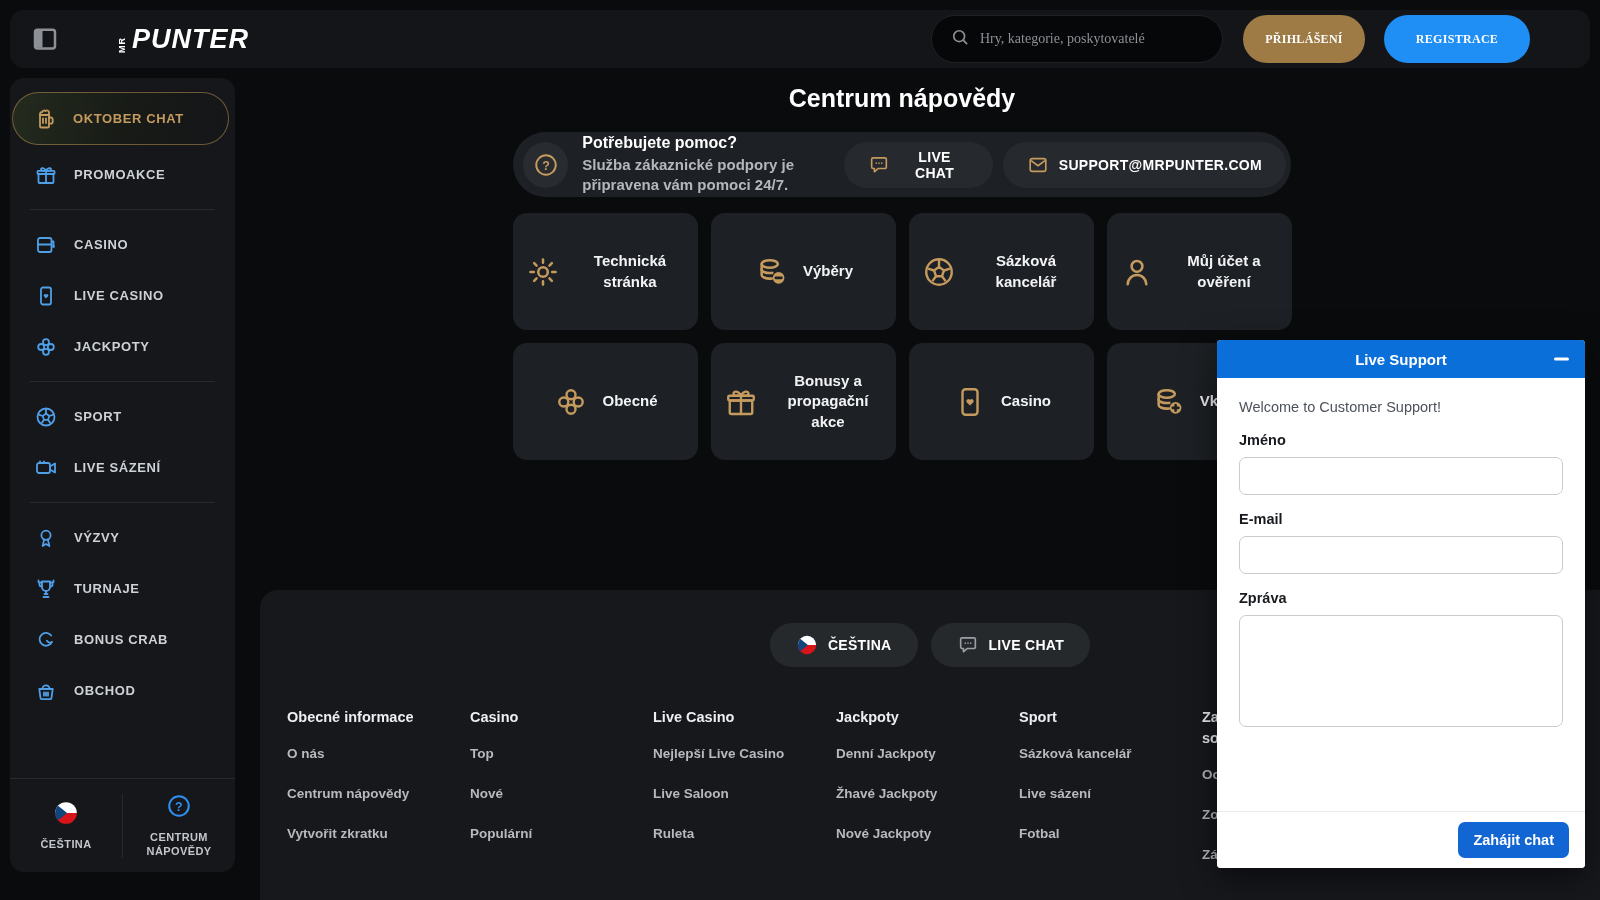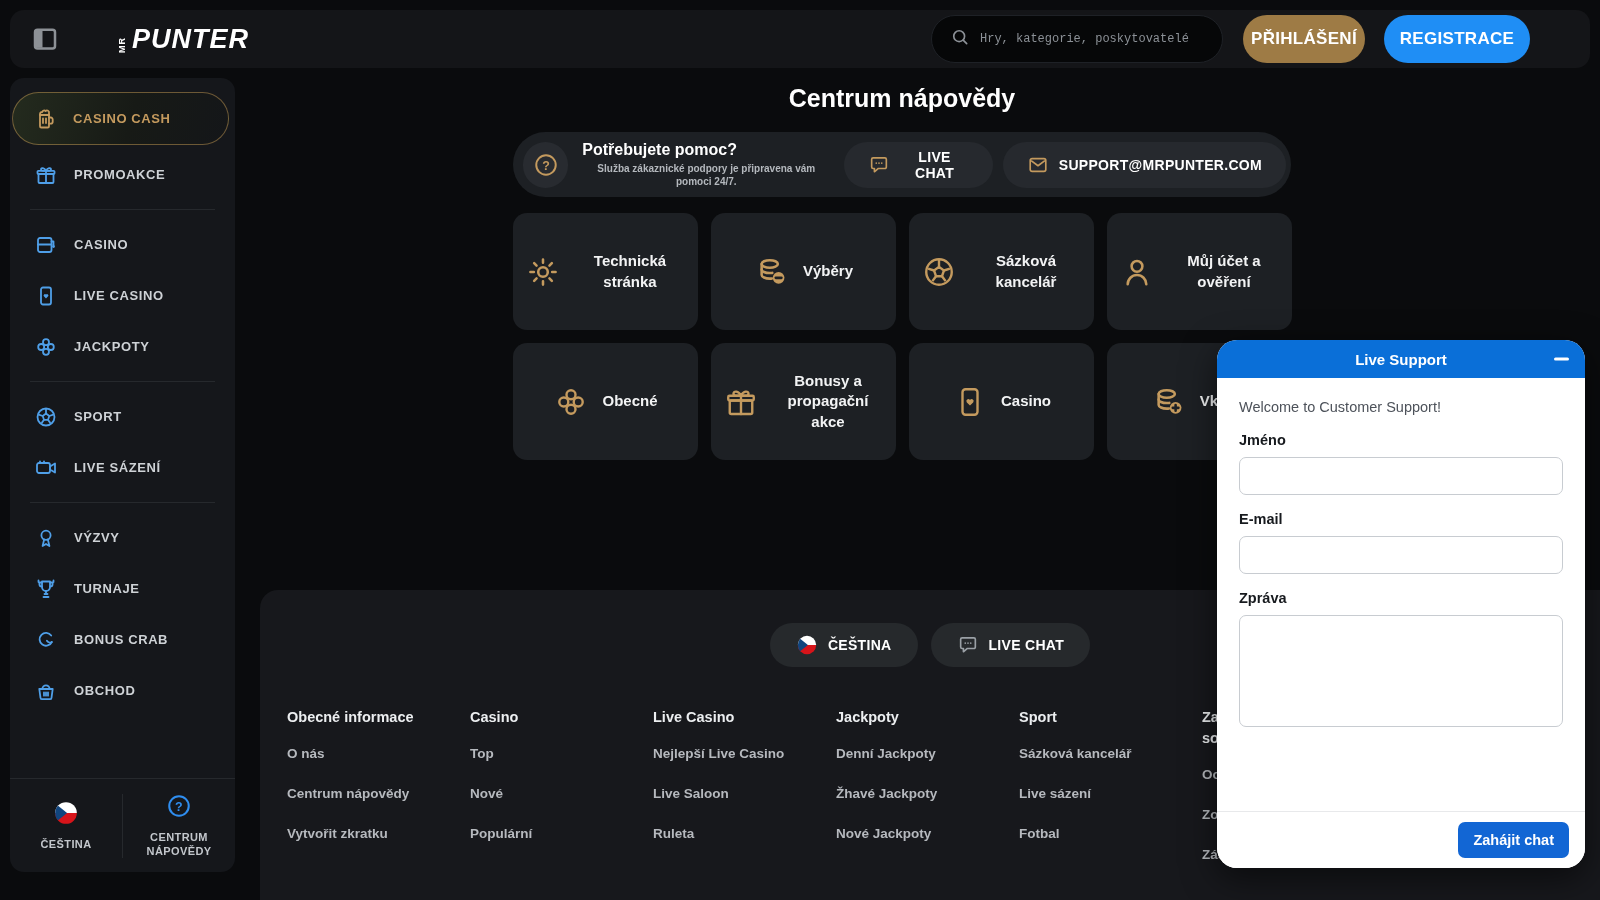--- a/index.html
+++ b/index.html
@@ -28,28 +28,28 @@
   }
   .logo-punter { font-size:27px; font-weight:900; color:#fff; letter-spacing:1px; line-height:1; font-style:italic; }
   .search {
     margin-left:auto; width:292px; height:48px; border-radius:24px;
     background:#060708; border:1px solid #1e2126;
     display:flex; align-items:center; gap:10px; padding:0 18px;
   }
   .search .icn { color:#8c9197; }
   .search input {
     flex:1; background:transparent; border:none; outline:none;
-    font-family:Liberation Mono, monospace;
-    font-size:12px; color:#cfd3d8;
+    font-family:Liberation Serif, serif;
+    font-size:14px; color:#cfd3d8;
   }
   .search input::placeholder { color:#8c9197; }
   .pillbtn {
     height:48px; border:none; border-radius:24px; cursor:pointer;
-    font-family:Liberation Sans, sans-serif;
-    font-weight:800; font-size:17px; color:#fff; letter-spacing:.3px;
+    font-family:Liberation Serif, serif;
+    font-weight:800; font-size:12px; color:#fff; letter-spacing:.3px;
   }
   .btn-login { width:122px; background:#9e7b45; margin-left:20px; }
   .btn-register { width:146px; background:#1f8ef5; margin-left:19px; margin-right:40px; }
 
   
   .sidebar {
     position:absolute; left:10px; top:78px; width:225px; height:794px;
     background:#15171b; border-radius:14px;
     display:flex; flex-direction:column; padding-top:14px;
   }
@@ -83,21 +83,21 @@
   .help-banner {
     position:absolute; left:513px; top:132px; width:778px; height:65px;
     background:#1d2024; border-radius:33px;
     display:flex; align-items:center; gap:14px; padding:0 5px 0 10px;
   }
   .hb-icon {
     width:46px; height:46px; border-radius:50%; background:#282b30;
     display:flex; align-items:center; justify-content:center; color:#c49a5e;
   }
   .hb-title { font-size:16px; font-weight:800; color:#fff; margin-bottom:3px; }
-  .hb-sub { font-size:10px; font-weight:600; color:#b4b8bd; width:248px; line-height:1.35;text-align:center; }
+  .hb-sub { font-size:15px; font-weight:600; color:#b4b8bd; width:248px; line-height:1.35; }
   .hb-buttons { margin-left:auto; display:flex; gap:10px; }
   .hb-btn {
     height:46px; border-radius:23px; background:#26292e; border:none; cursor:pointer;
     display:flex; align-items:center; gap:10px; padding:0 24px;
     font-family:"Liberation Sans", sans-serif;
     color:#fff; font-weight:800; font-size:14px; letter-spacing:.3px;
   }
   .hb-btn .icn { color:#c49a5e; width:22px; height:22px; }
 
   .cards {
@@ -125,21 +125,21 @@
     color:#fff; font-weight:800; font-size:14px; letter-spacing:.3px;
   }
   .f-btn .icn-gray { color:#9aa0a6; width:22px; height:22px; }
   .footer-cols { display:grid; grid-template-columns:repeat(6,183px); padding:40px 0 0 27px; }
   .fcol-title { font-size:14.5px; font-weight:800; color:#eceef0; margin-bottom:18px; line-height:1.45; max-width:150px; }
   .fcol-link { font-size:13.5px; font-weight:600; color:#b6b9be; margin-bottom:25px; cursor:pointer; }
 
   
   .chat-widget {
     position:absolute; left:1217px; top:340px; width:368px; height:528px;
-    background:#fff; border-radius:20px; overflow:hidden; z-index:50;
+    background:#fff; border-radius:4px; overflow:hidden; z-index:50;
     box-shadow:0 10px 34px rgba(0,0,0,.55);
   }
   .cw-header {
     height:38px; background:#0a6fd8; position:relative;
     display:flex; align-items:center; justify-content:center;
     color:#fff; font-weight:800; font-size:15px;
   }
   .cw-min {
     position:absolute; right:16px; top:50%; transform:translateY(-50%);
     width:15px; height:3px; background:#fff; border-radius:2px; cursor:pointer;
@@ -195,21 +195,21 @@
 <nav class="sidebar">
   <div class="side-item active">
     <span class="icn">
       <svg viewBox="0 0 24 24" width="24" height="24" fill="none" stroke="currentColor" stroke-width="1.8" stroke-linecap="round" stroke-linejoin="round">
           <path d="M7 8h9v11.2a1.3 1.3 0 0 1-1.3 1.3H8.3A1.3 1.3 0 0 1 7 19.2z"></path>
           <path d="M16 10.5h1.8a1.9 1.9 0 0 1 1.9 1.9v2.4a1.9 1.9 0 0 1-1.9 1.9H16"></path>
           <path d="M7 8V7a2 2 0 0 1 2.2-2 2 2 0 0 1 3.4-.9A2 2 0 0 1 16 6v2"></path>
           <path d="M10 11.5v4.5M13 11.5v4.5"></path>
         </svg>
     </span>
-    <span>CASINO CASH</span>
+    <span>OKTOBER CHAT</span>
   </div>
   <div class="side-item">
     <span class="icn">
       <svg viewBox="0 0 24 24" width="24" height="24" fill="none" stroke="currentColor" stroke-width="1.8" stroke-linecap="round" stroke-linejoin="round">
           <rect x="4.5" y="11" width="15" height="9" rx="1"></rect>
           <rect x="3.5" y="7.8" width="17" height="3.2" rx=".8"></rect>
           <path d="M12 7.8V20"></path>
           <path d="M12 7.6c-1.6-3-5-3.3-5-1.1 0 1.7 2.6 1.3 5 1.1zm0 0c1.6-3 5-3.3 5-1.1 0 1.7-2.6 1.3-5 1.1z"></path>
         </svg>
     </span>

